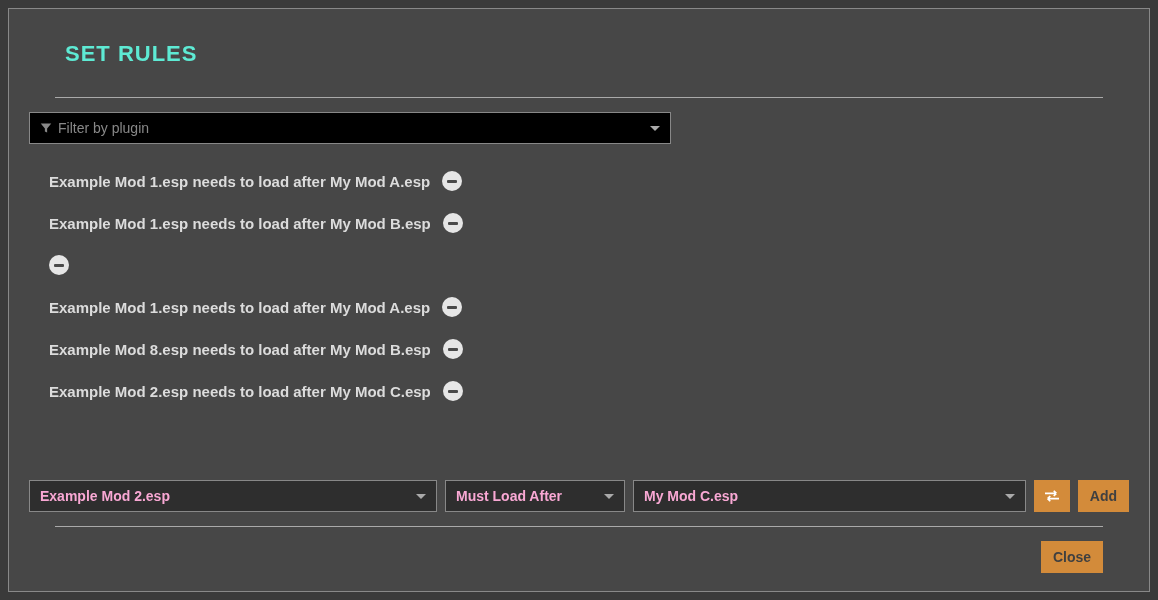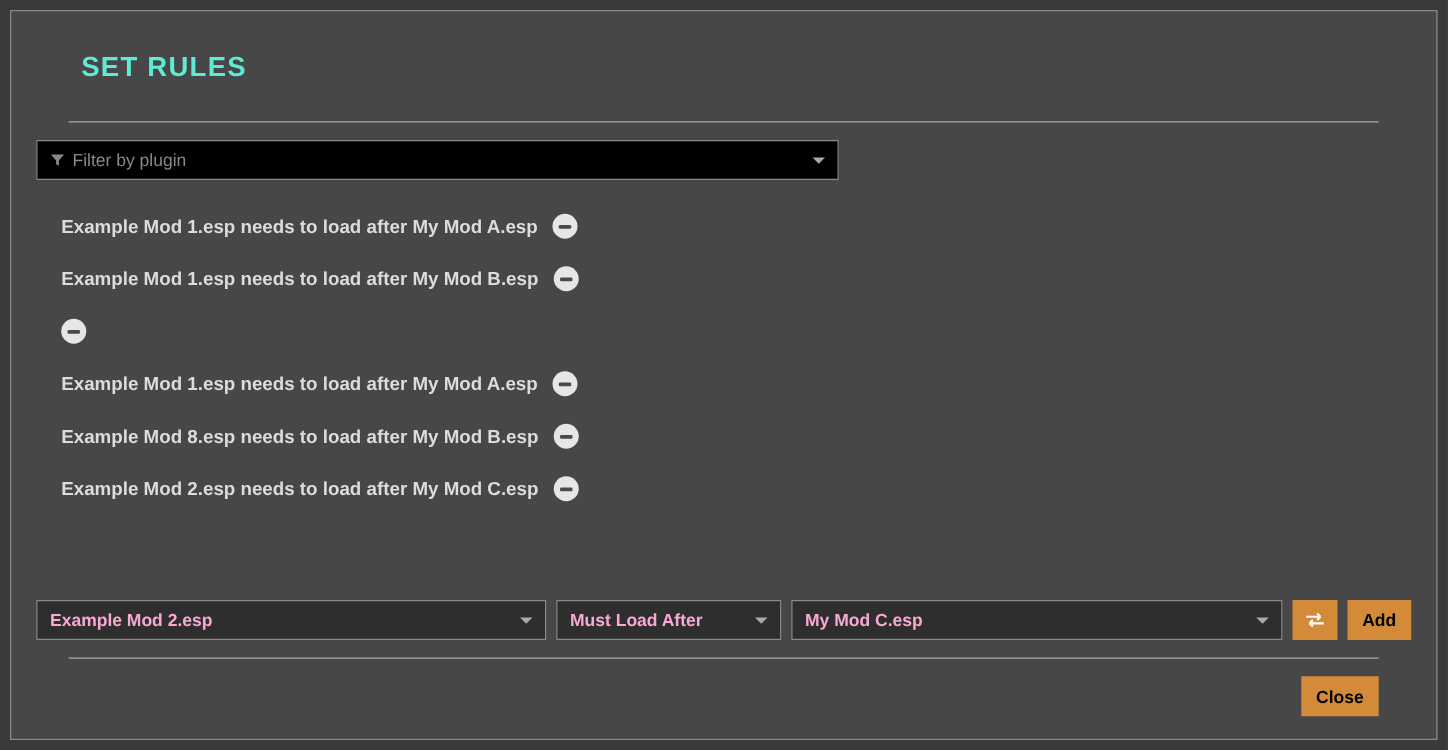--- a/index.html
+++ b/index.html
@@ -104,21 +104,21 @@
       font-size: 14px;
       font-weight: 600;
       color: #f9a8d4;
     }
     .dd-plugin1 { width: 408px; }
     .dd-rule { width: 180px; }
     .dd-plugin2 { flex: 1; }
     .btn {
       height: 32px;
       background: #d38b3a;
-      color: #000000;
+      color: #404040;
       border: none;
       font-size: 14px;
       font-weight: 600;
       display: flex;
       align-items: center;
       justify-content: center;
       cursor: pointer;
       padding: 0 12px;
     }
     .btn-swap { width: 36px; padding: 0; }

